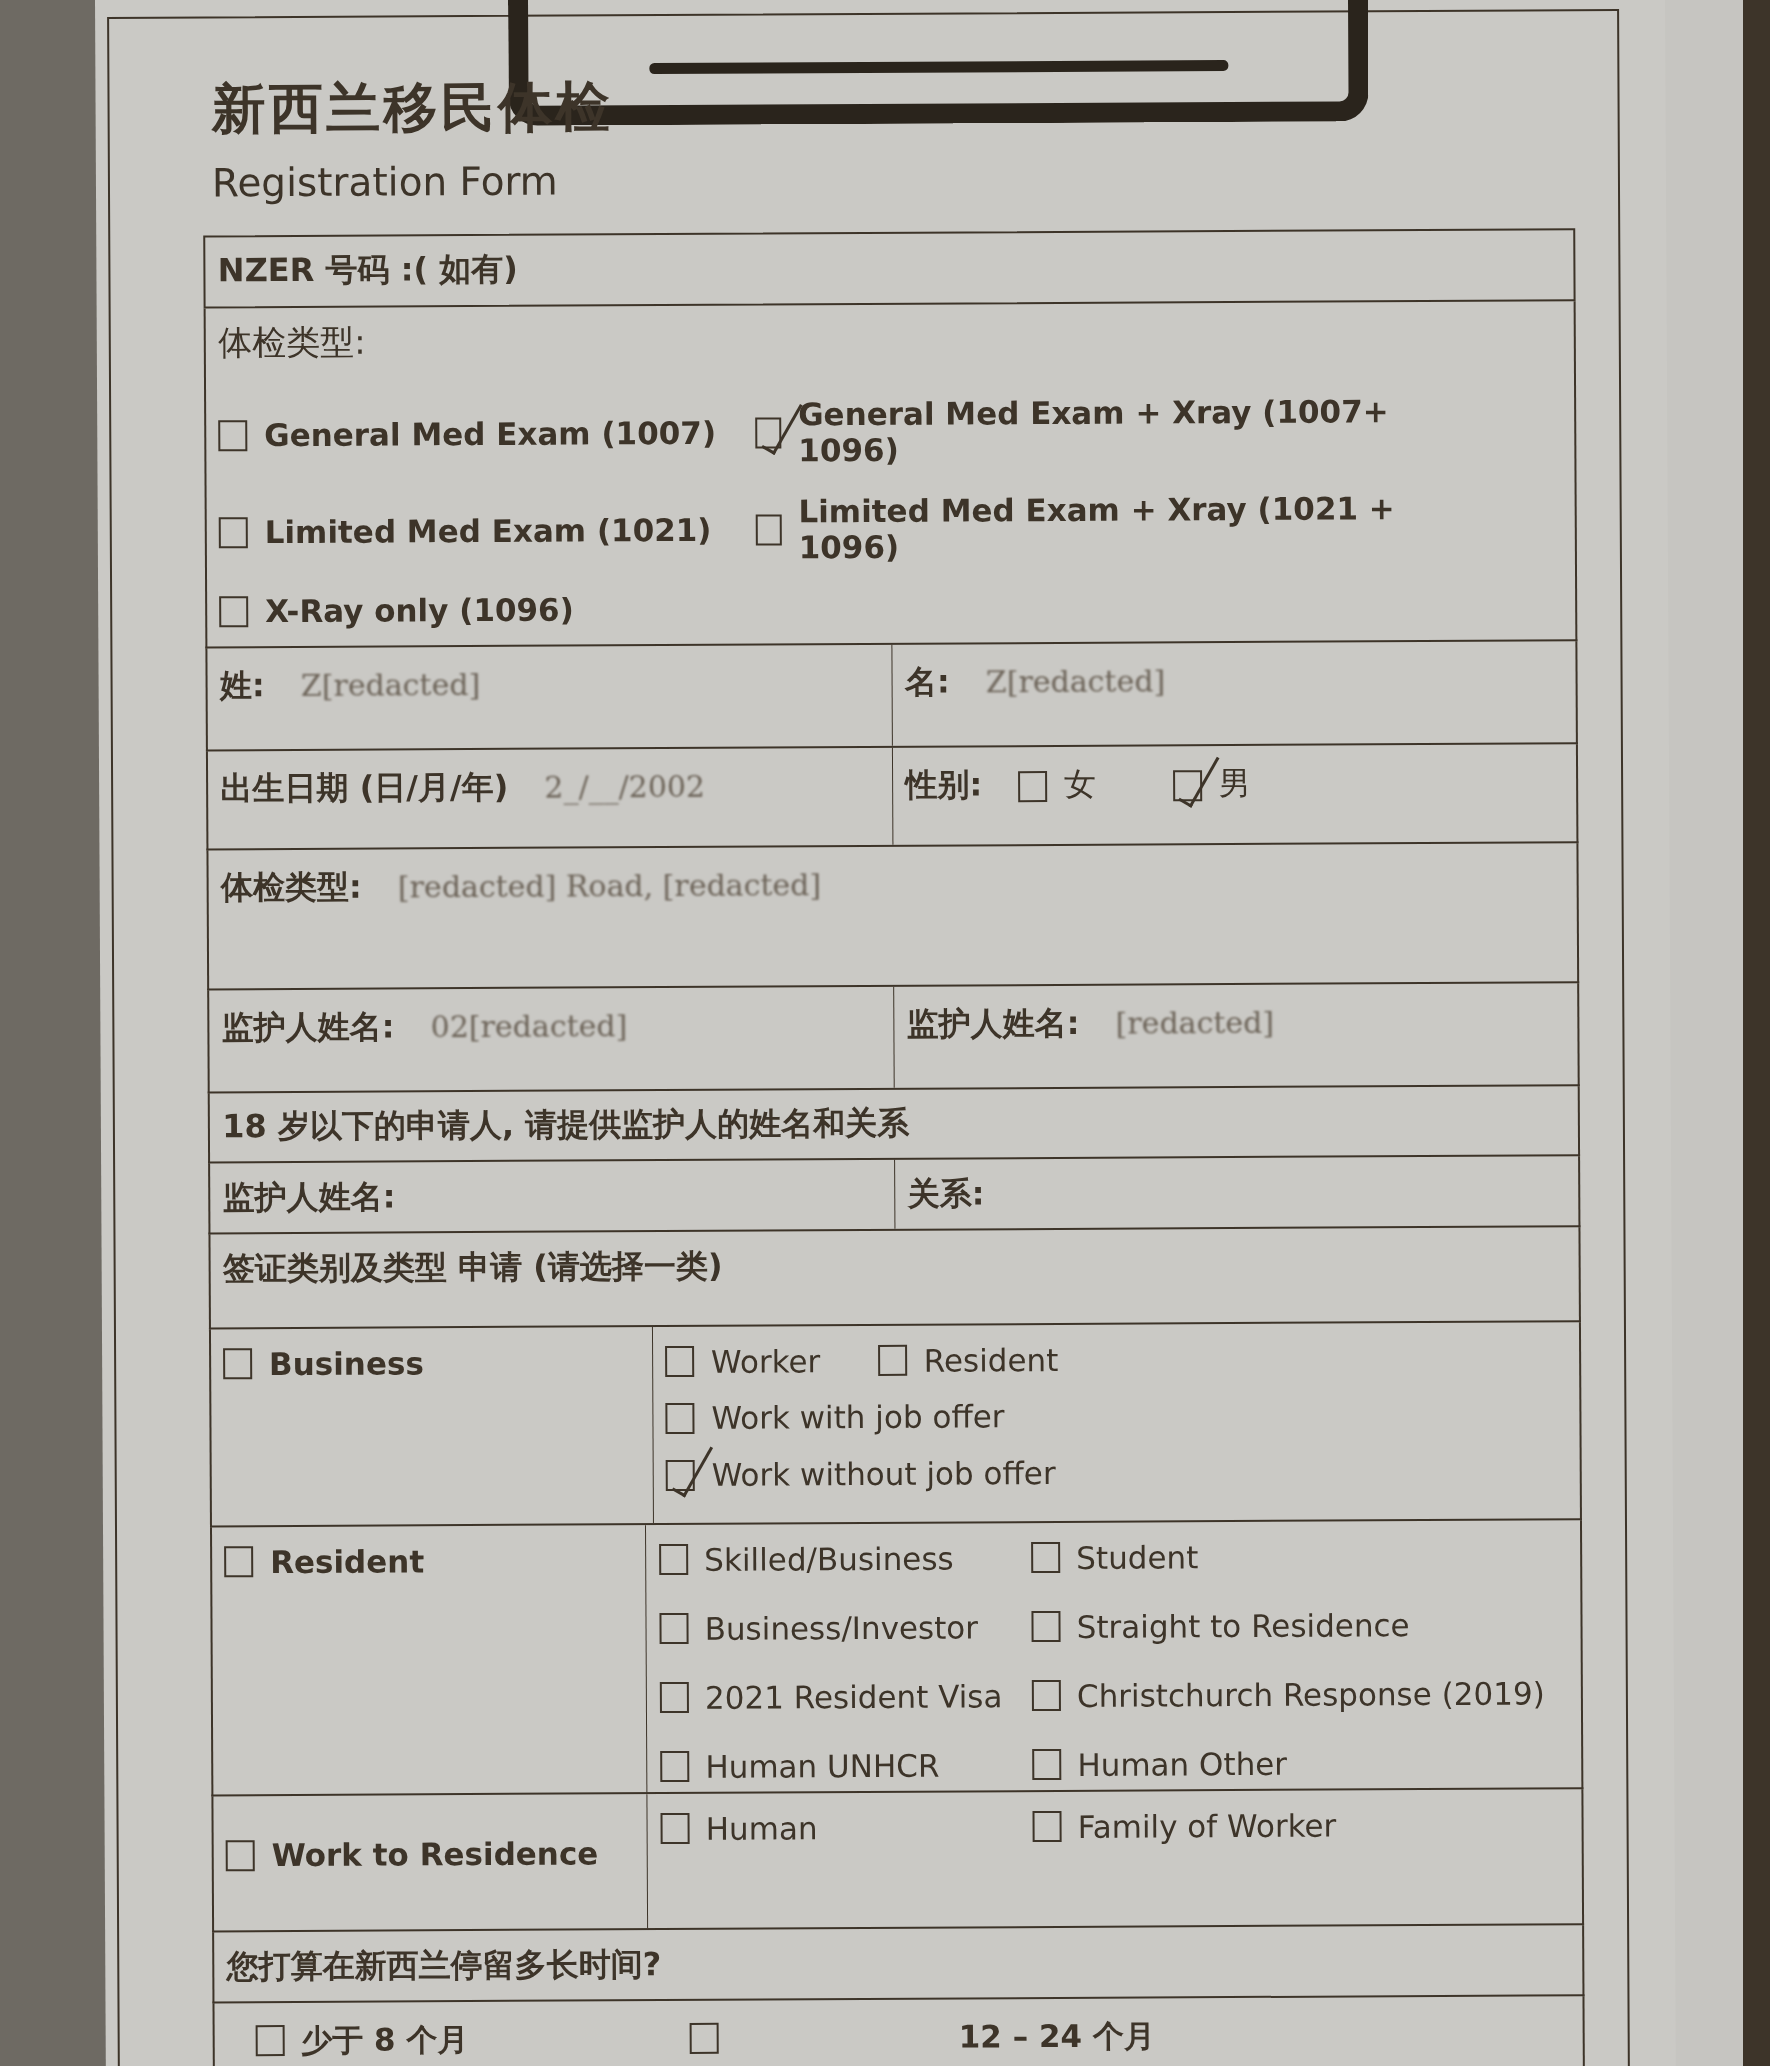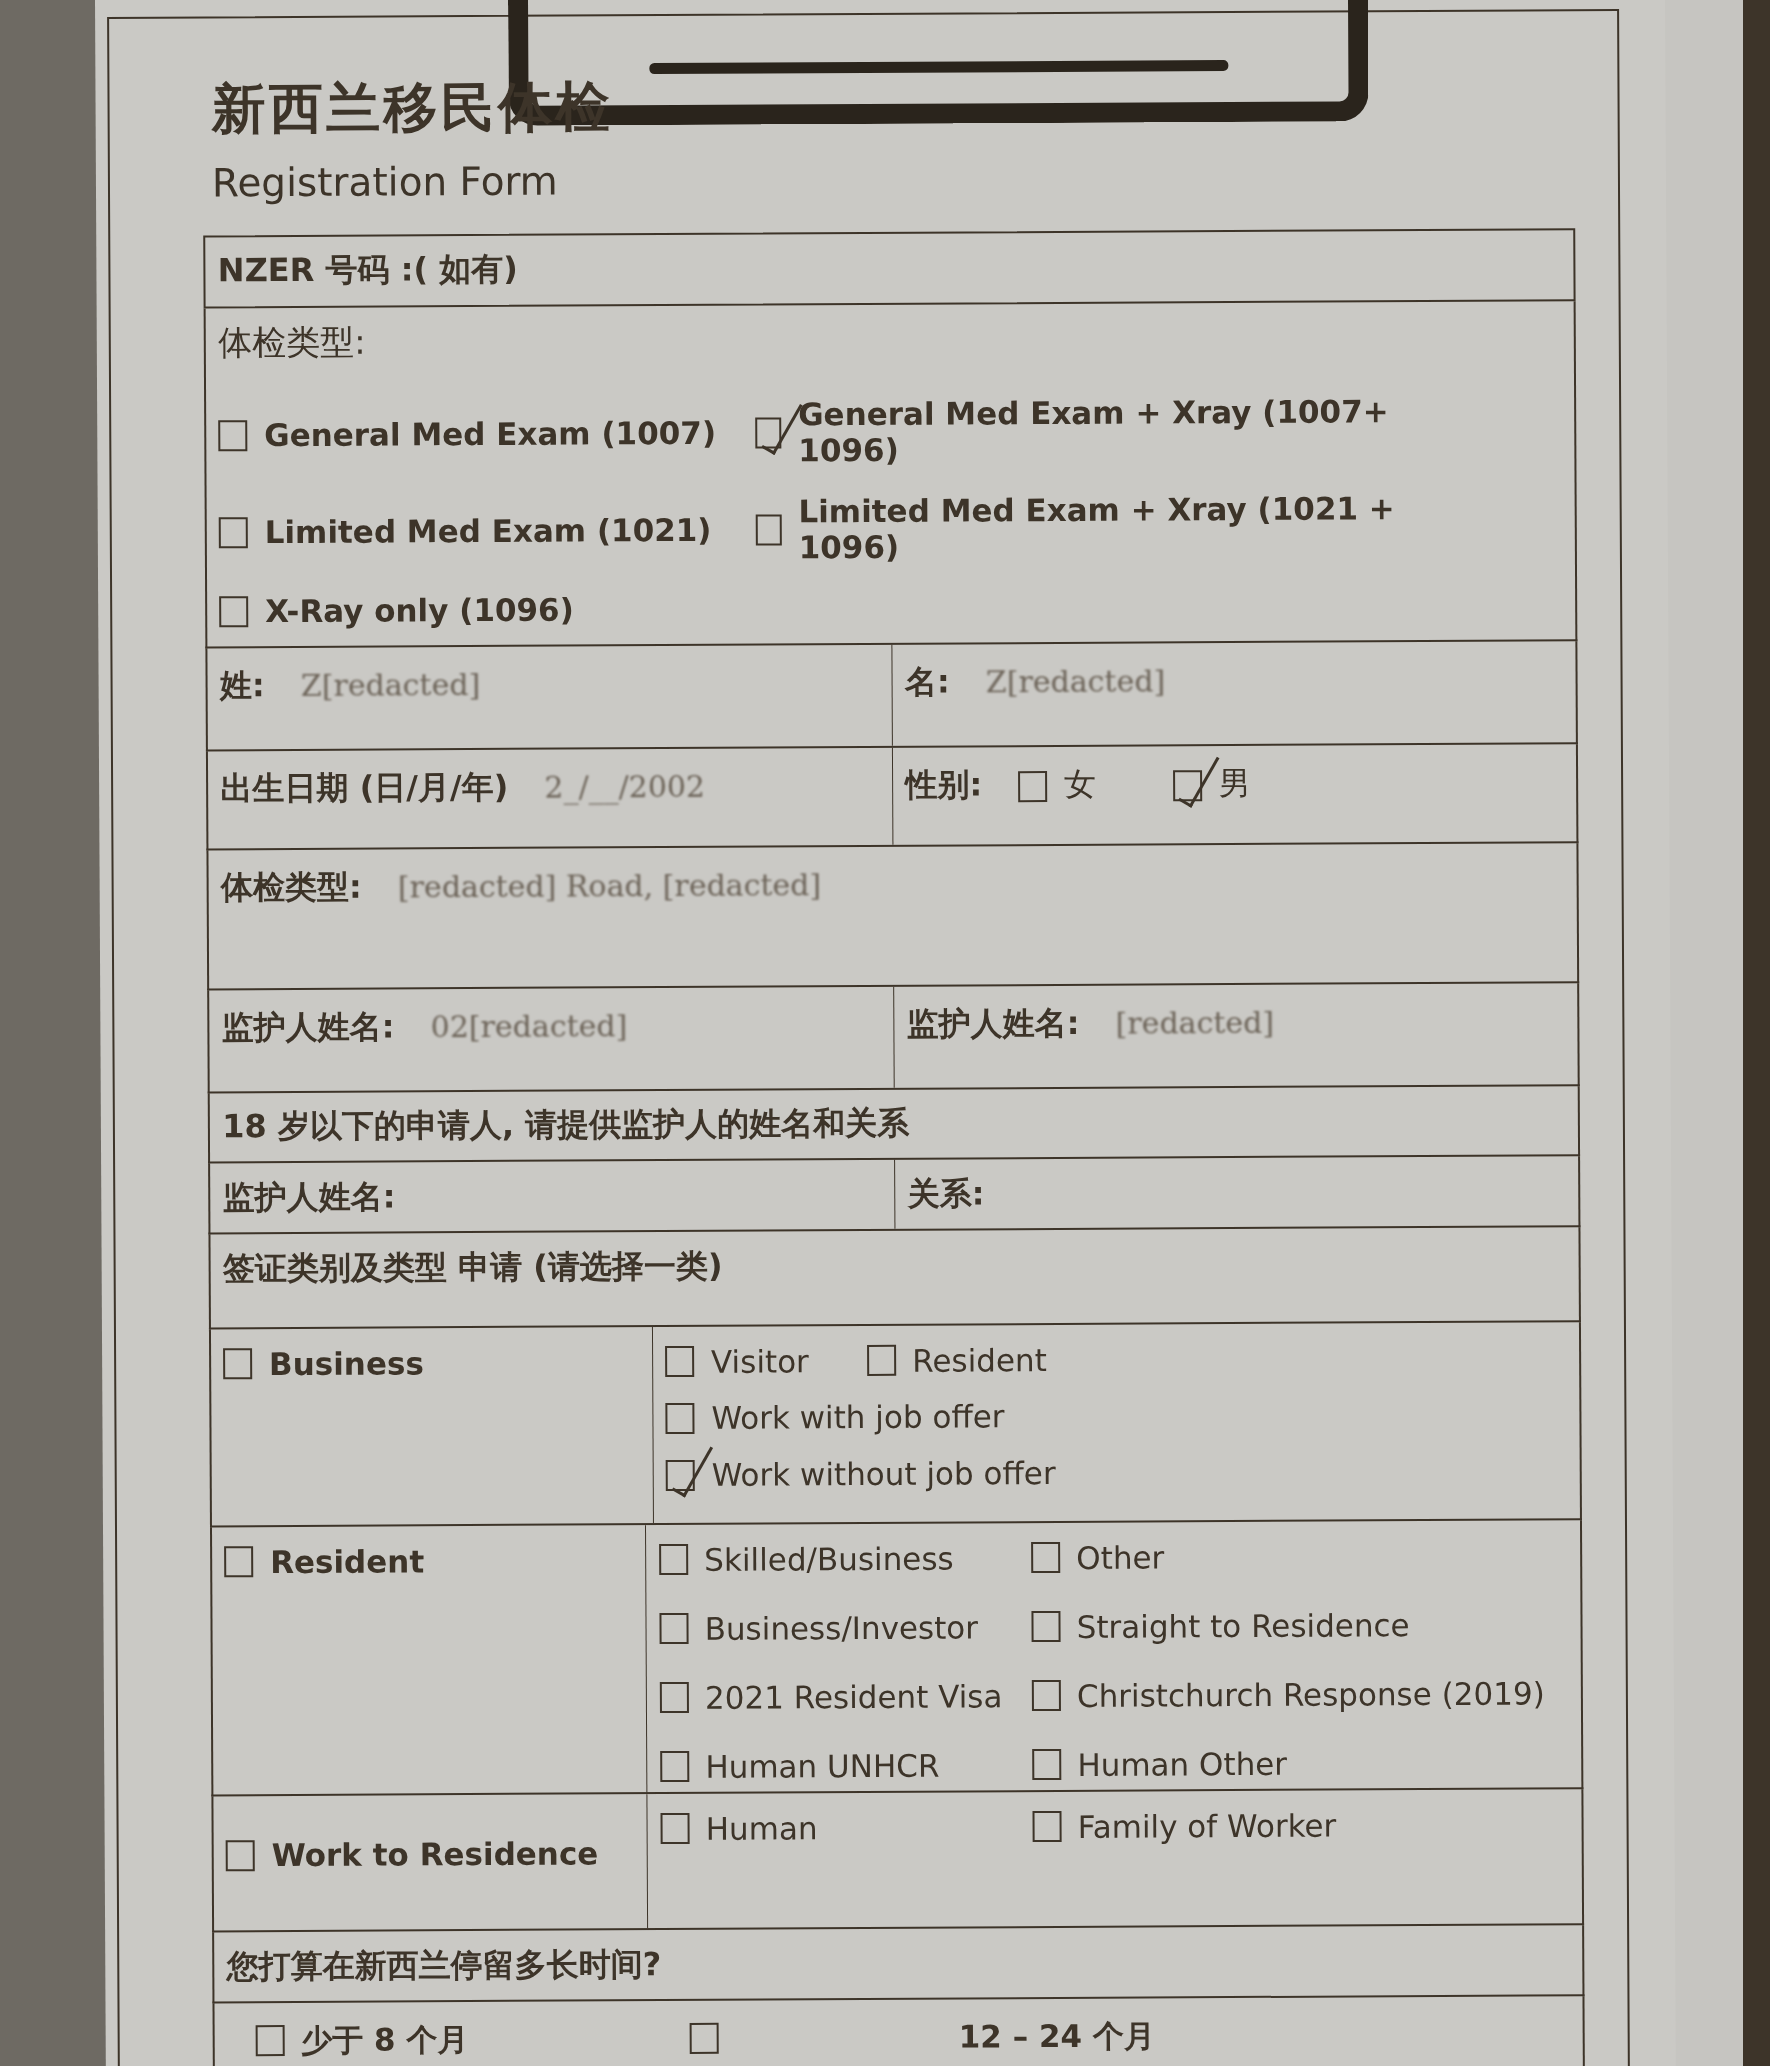--- a/index.html
+++ b/index.html
@@ -165,21 +165,21 @@
         <div class="opt">
             <span class="cb"></span>
             <span>Business</span>
           </div>
       </div>
       <div class="cell right-col">
         <div class="temp-grid">
           <div style="display:flex;gap:58px;">
             <div class="opt normal">
                 <span class="cb"></span>
-                <span>Visitor</span>
+                <span>Worker</span>
               </div>
             <div class="opt normal">
                 <span class="cb"></span>
                 <span>Resident</span>
               </div>
           </div>
           <div class="opt normal">
               <span class="cb"></span>
               <span>Work with job offer</span>
             </div>
@@ -199,21 +199,21 @@
           </div>
       </div>
       <div class="cell right-col">
         <div class="visa-grid">
           <div class="opt normal">
               <span class="cb"></span>
               <span>Skilled/Business</span>
             </div>
           <div class="opt normal">
               <span class="cb"></span>
-              <span>Other</span>
+              <span>Student</span>
             </div>
           <div class="opt normal">
               <span class="cb"></span>
               <span>Business/Investor</span>
             </div>
           <div class="opt normal">
               <span class="cb"></span>
               <span>Straight to Residence</span>
             </div>
           <div class="opt normal">

